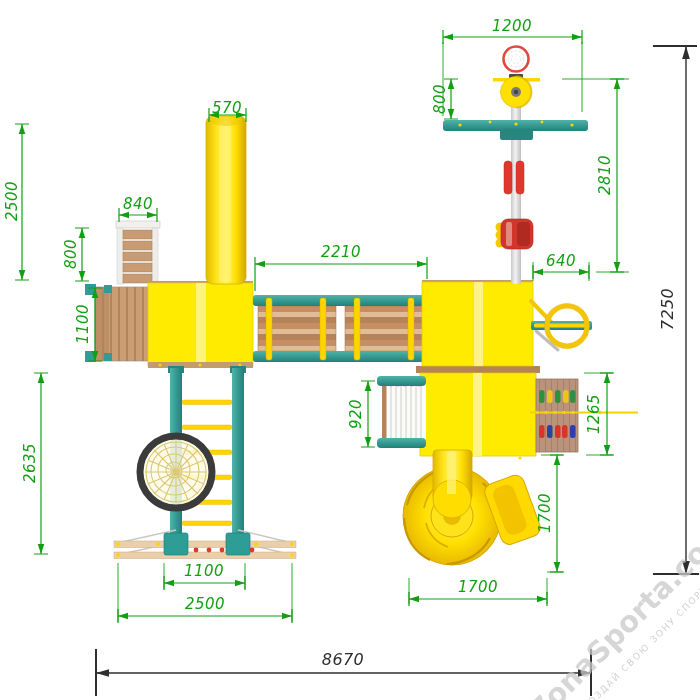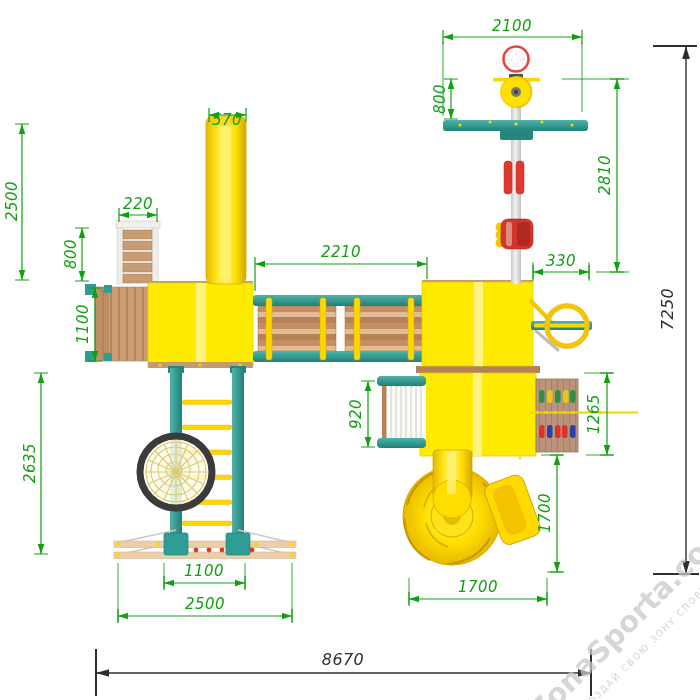--- a/index.html
+++ b/index.html
@@ -350,30 +350,30 @@
       <line x1="96" y1="673" x2="591" y2="673" marker-start="url(#aK)" marker-end="url(#aK)"></line>
       <path d="M96,649 V696 M591,649 V696" stroke-width="2"></path>
     </g>
     <g>
       <line x1="686" y1="46" x2="686" y2="574" marker-start="url(#aK)" marker-end="url(#aK)"></line>
       <path d="M653,46 H697 M653,574 H699" stroke-width="2"></path>
     </g>
   </g>
 </svg>
 
-<span class="dl" style="left:227px;top:120px">570</span>
-<span class="dl" style="left:138px;top:204px">220</span>
+<span class="dl" style="left:227px;top:108px">570</span>
+<span class="dl" style="left:138px;top:204px">840</span>
 <span class="dl v" style="left:12px;top:201px">2500</span>
 <span class="dl v" style="left:71px;top:254px">800</span>
 <span class="dl v" style="left:83px;top:324px">1100</span>
 <span class="dl" style="left:341px;top:252px">2210</span>
-<span class="dl" style="left:512px;top:26px">2100</span>
+<span class="dl" style="left:512px;top:26px">1200</span>
 <span class="dl v" style="left:440px;top:99px">800</span>
 <span class="dl v" style="left:605px;top:175px">2810</span>
-<span class="dl" style="left:561px;top:261px">330</span>
+<span class="dl" style="left:561px;top:261px">640</span>
 <span class="dl k v" style="left:667px;top:309px">7250</span>
 <span class="dl v" style="left:356px;top:414px">920</span>
 <span class="dl v" style="left:594px;top:414px">1265</span>
 <span class="dl v" style="left:545px;top:513px">1700</span>
 <span class="dl v" style="left:30px;top:463px">2635</span>
 <span class="dl" style="left:478px;top:587px">1700</span>
 <span class="dl" style="left:204px;top:571px">1100</span>
 <span class="dl" style="left:205px;top:604px">2500</span>
 <span class="dl k" style="left:343px;top:659px">8670</span>
 

